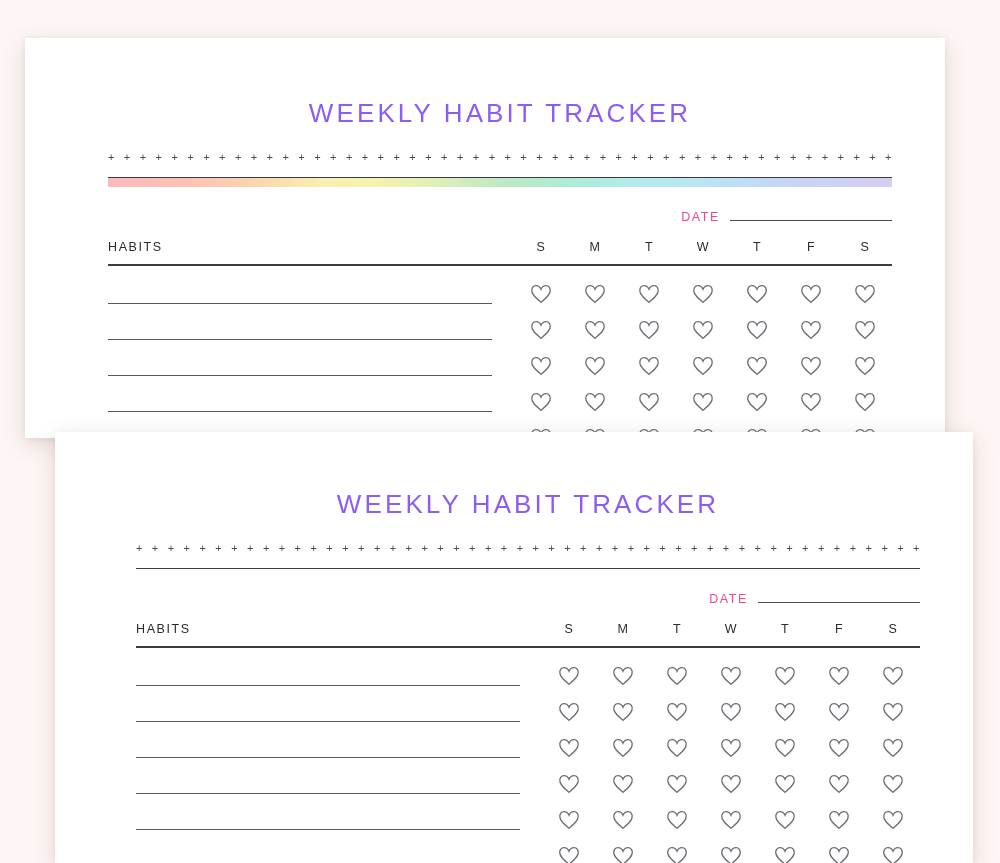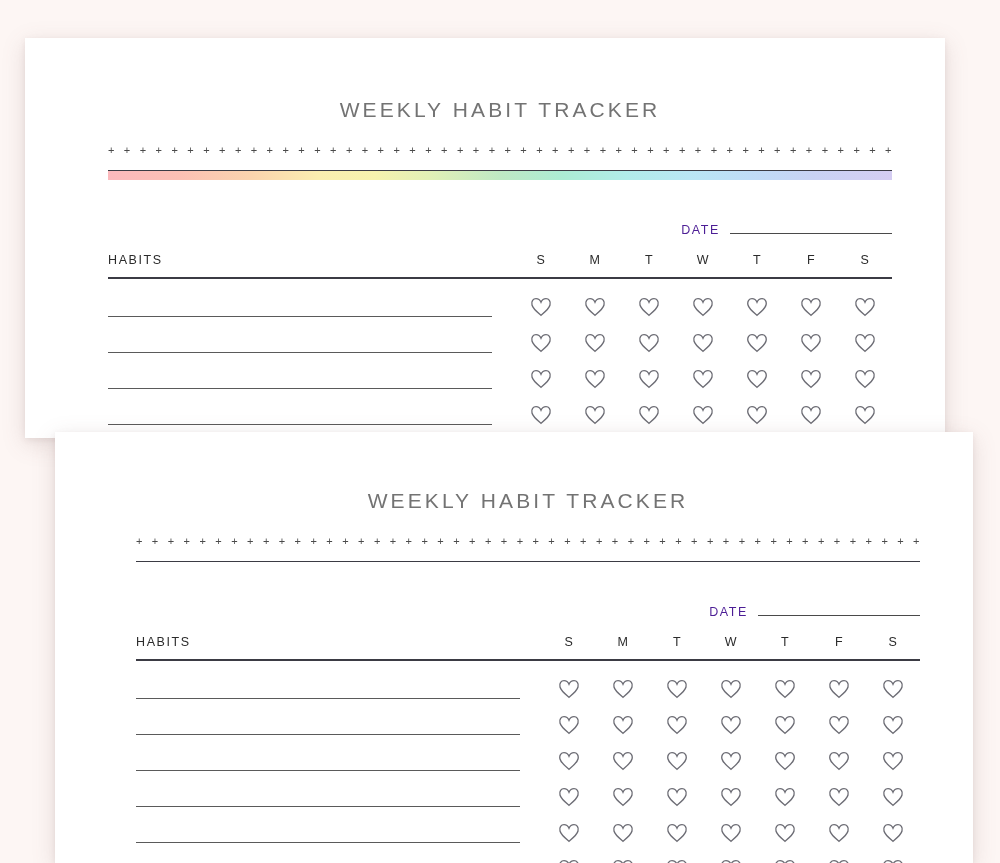--- a/index.html
+++ b/index.html
@@ -45,23 +45,23 @@
     top: 0;
     right: 0;
     bottom: 0;
   }
   .card-top .sheet { padding: 0 53px 0 83px; }
   .card-bottom .sheet { padding: 0 53px 0 81px; }
 
   
   .title {
     text-align: center;
-    font-size: 21px;
+    font-size: 26px;
     letter-spacing: 3.1px;
-    color: #737373;
+    color: #8b5cf6;
     font-weight: 400;
     white-space: nowrap;
   }
   .card-top .title { margin-top: 60px; }
   .card-bottom .title { margin-top: 57px; }
 
   
   .plus-row {
     display: flex;
     justify-content: space-between;
@@ -105,22 +105,21 @@
   .date-row {
     display: flex;
     align-items: flex-end;
     justify-content: flex-end;
   }
   .card-top .date-row { margin-top: 23px; }
   .card-bottom .date-row { margin-top: 23px; }
   .date-label {
     font-size: 12.5px;
     letter-spacing: 1.6px;
-    color: #4c1d95;
-    margin-top: 20px;
+    color: #ec4899;
   }
   .date-line {
     width: 162px;
     height: 1px;
     background: #4a4a4a;
     margin-left: 10px;
     margin-bottom: 3px;
   }
 
   

